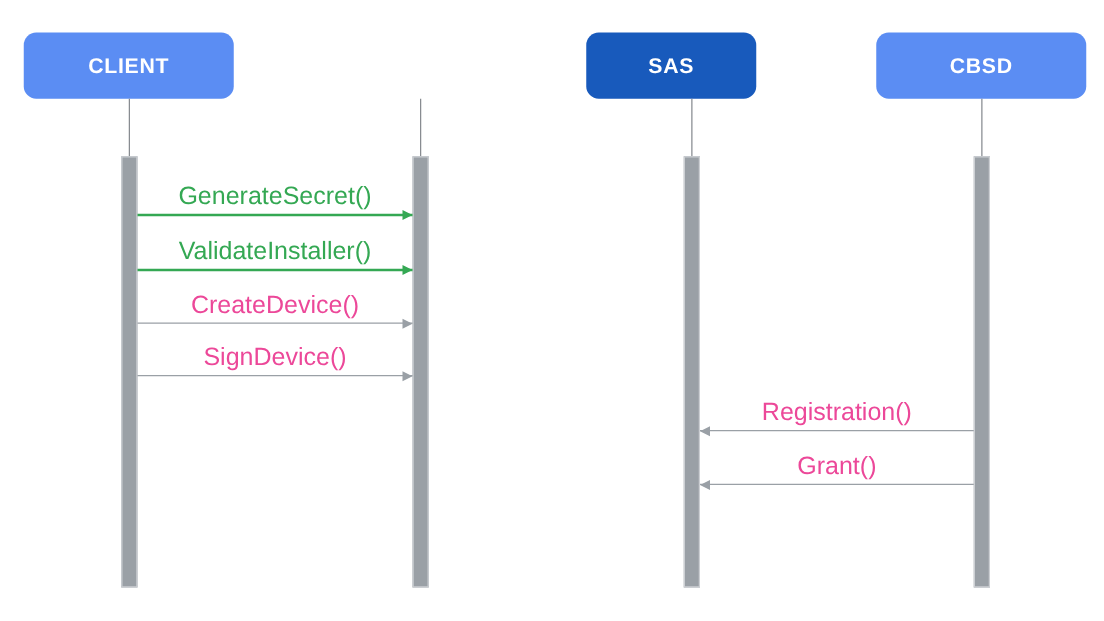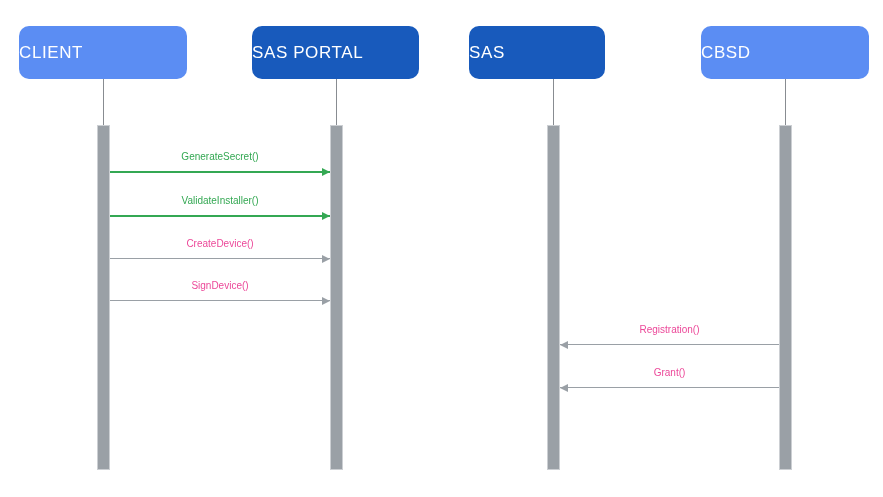--- a/index.html
+++ b/index.html
@@ -17,22 +17,23 @@
   }
 
   
   .actor-box {
     position: absolute;
     top: 26px;
     height: 53px;
     border-radius: 10px;
     display: flex;
     align-items: center;
+    justify-content: center;
     color: #ffffff;
-    font-weight: normal;
+    font-weight: bold;
     font-size: 17px;
     letter-spacing: 0.6px;
   }
   .actor-light { background: #5B8DF3; }
   .actor-dark  { background: #185ABC; }
 
   
   .connector {
     position: absolute;
     top: 79px;
@@ -53,21 +54,21 @@
   }
 
   
   .message { position: absolute; }
   .msg-label {
     position: absolute;
     left: 0;
     right: 0;
     bottom: 5px;
     text-align: center;
-    font-size: 10px;
+    font-size: 20px;
     line-height: 18px;
     white-space: nowrap;
   }
   .msg-line {
     position: absolute;
     left: 0;
     right: 0;
     top: 0;
   }
   .green .msg-line { height: 2px; background: #34A853; }
@@ -90,23 +91,20 @@
   .gray  .head-right { border-left: 8px solid #9AA0A6; }
   .gray  .head-left  { border-right: 8px solid #9AA0A6; }
 </style>
 </head>
 <body>
 
 <div class="canvas">
 
   <div class="actor-box actor-light" style="left:19px;width:168px;">
     <span>CLIENT</span>
-  </div>
-  <div class="actor-box actor-dark" style="left:252px;width:167px;">
-    <span>SAS PORTAL</span>
   </div>
   <div class="actor-box actor-dark" style="left:469px;width:136px;">
     <span>SAS</span>
   </div>
   <div class="actor-box actor-light" style="left:701px;width:168px;">
     <span>CBSD</span>
   </div>
 
   <div class="connector" style="left:103px;"></div>
   <div class="connector" style="left:336px;"></div>

